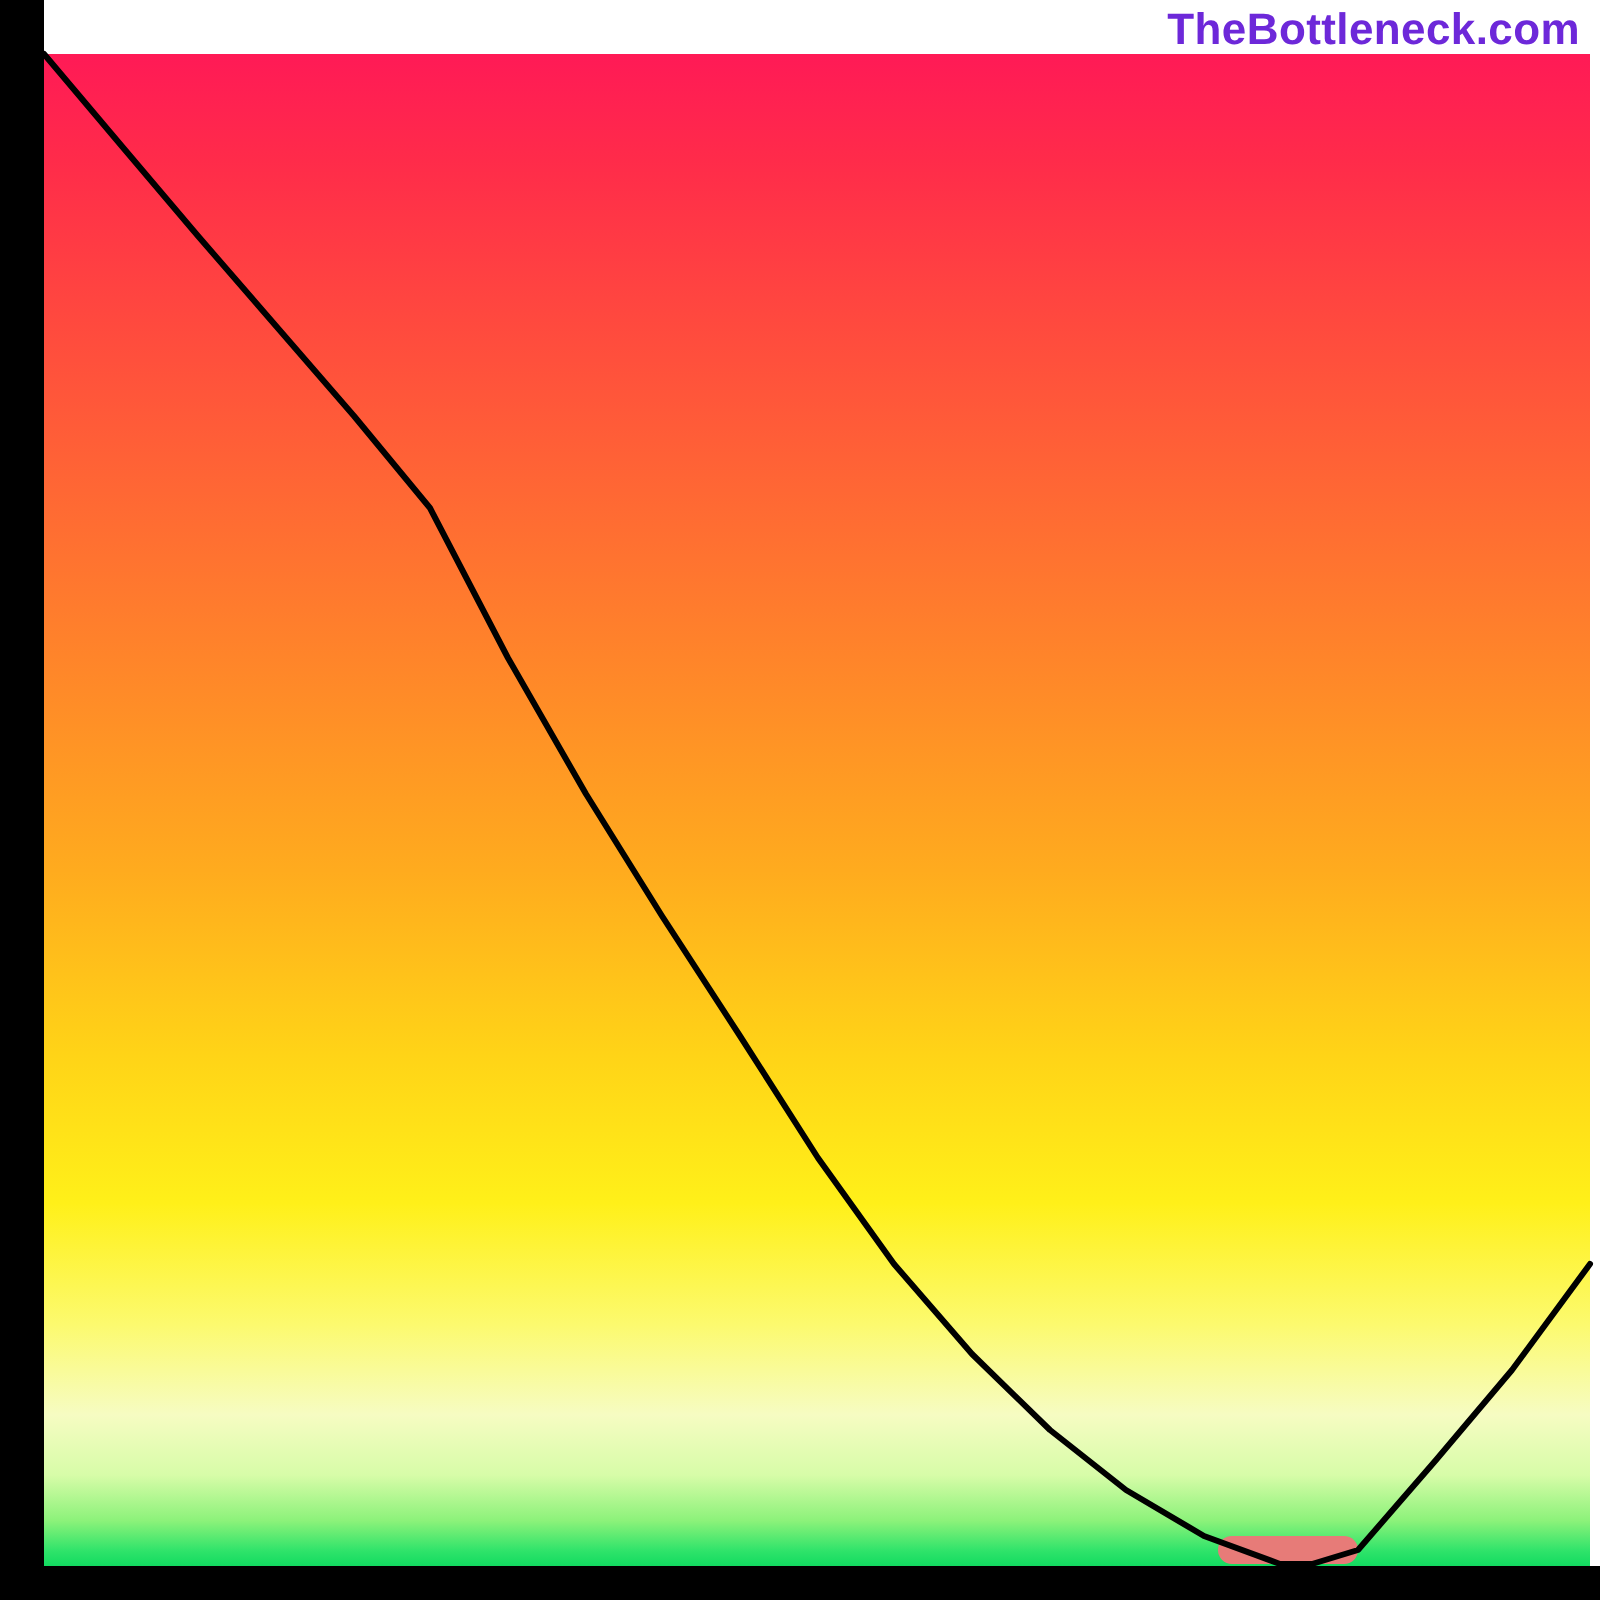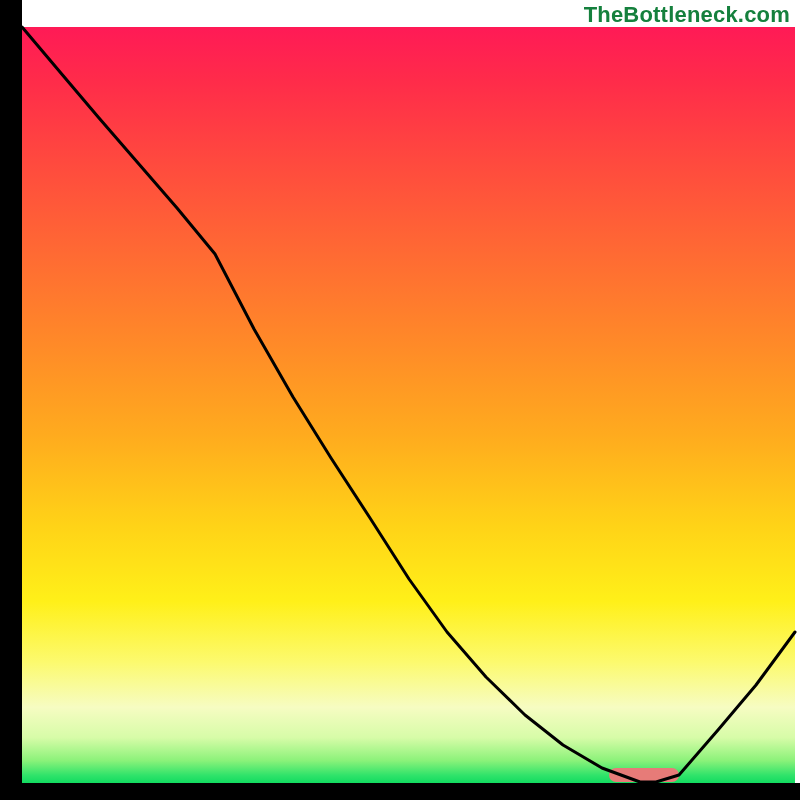--- a/index.html
+++ b/index.html
@@ -15,21 +15,21 @@
     position: relative;
     width: 800px;
     height: 800px;
   }
   .watermark {
     position: absolute;
     top: 2px;
     right: 10px;
     font-size: 22px;
     font-weight: 600;
-    color: #15803d;
+    color: #6d28d9;
     letter-spacing: 0.2px;
     user-select: none;
   }
   
   .plot-area {
     position: absolute;
     left: 22px;
     top: 27px;
     width: 773px;   
     height: 756px;  

